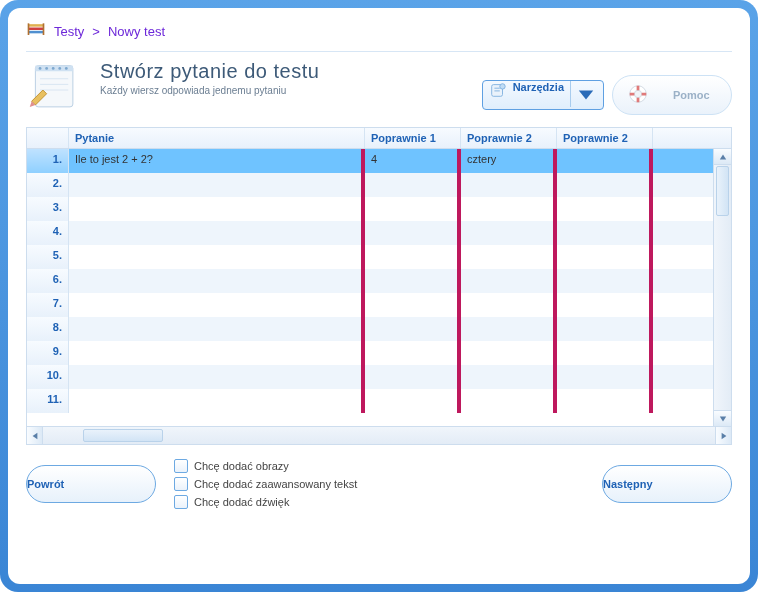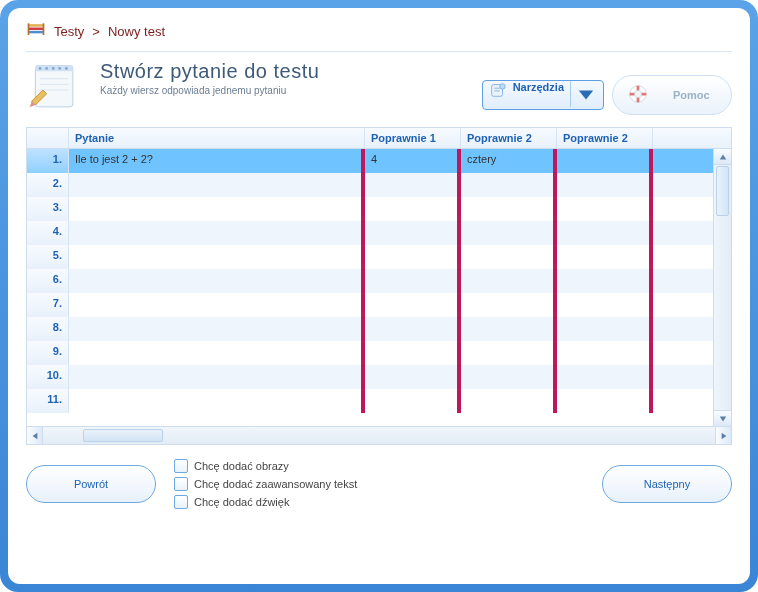--- a/index.html
+++ b/index.html
@@ -13,21 +13,21 @@
 }
 .inner {
   background: #fff;
   border-radius: 12px;
   width: 100%; height: 100%;
   padding: 12px 18px;
   position: relative;
 }
 .breadcrumb {
   display: flex; align-items: center; gap: 8px;
-  color: #7f1d1d; font-size: 13px;
+  color: #6d28d9; font-size: 13px;
   margin-bottom: 8px;
 }
 .breadcrumb-icon svg { width: 20px; height: 20px; }
 .hr { height: 1px; background: #d7e6f5; margin: 4px 0 8px; }
 
 .header-row { display: flex; align-items: flex-end; gap: 12px; }
 .header-left { display: flex; gap: 14px; flex: 1; }
 .notepad-icon { width: 60px; height: 55px; }
 .titles h1 { font-size: 20px; font-weight: normal; color: #3d5a78; letter-spacing: .5px; }
 .titles p { font-size: 10px; color: #6b7e92; margin-top: 2px; }
@@ -142,22 +142,22 @@
 
 .footer {
   display: flex; align-items: center; gap: 18px;
   margin-top: 14px;
 }
 .pill-btn {
   width: 130px; height: 38px;
   border: 1px solid #6da9e2;
   border-radius: 19px;
   background: linear-gradient(180deg,#ffffff,#e7f1fb);
-  color: #1f62b5; font-weight: normal; font-size: 11px;
-  display: flex; align-items: center; justify-content: center;
+  color: #1f62b5; font-weight: bold; font-size: 11px;
+  display: flex; align-items: center; 
   cursor: pointer;
 }
 .checks { display: flex; flex-direction: column; gap: 4px; }
 .check-row { display: flex; align-items: center; gap: 6px; color: #444; font-size: 11px; }
 .checkbox {
   width: 14px; height: 14px;
   border: 1px solid #6da9e2;
   border-radius: 2px;
   background: linear-gradient(180deg,#fff,#eaf2fb);
   cursor: pointer;

